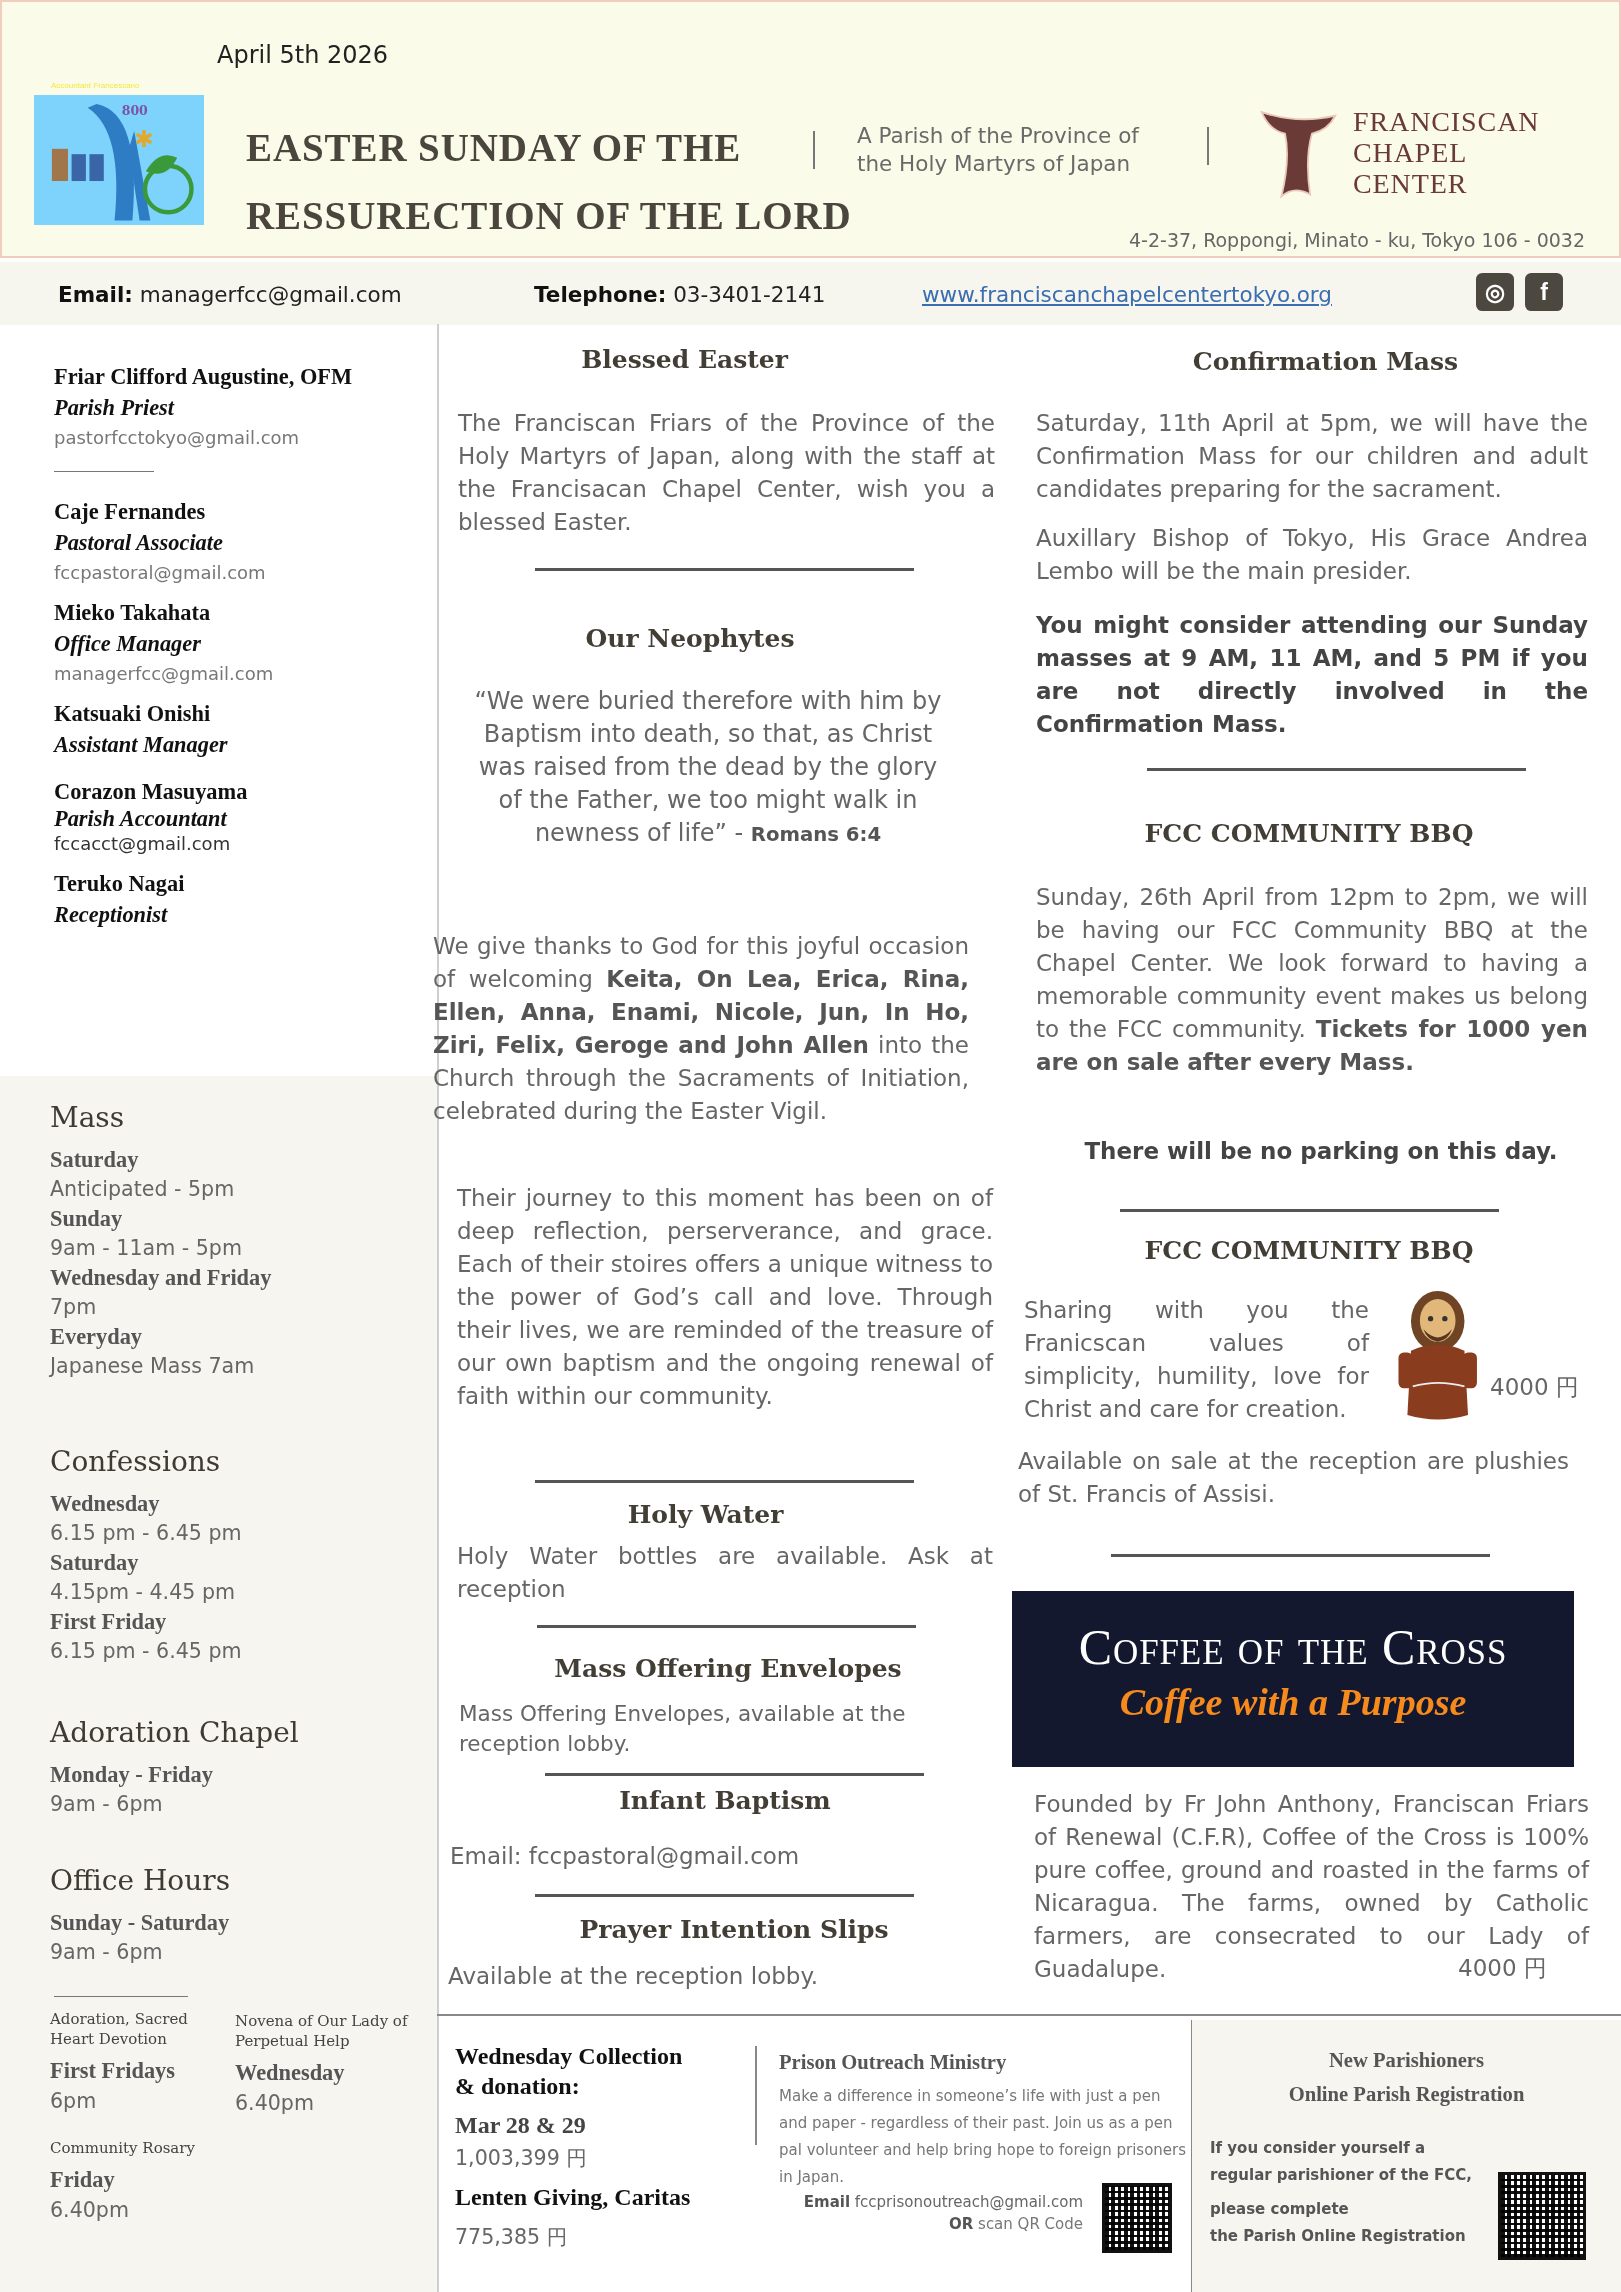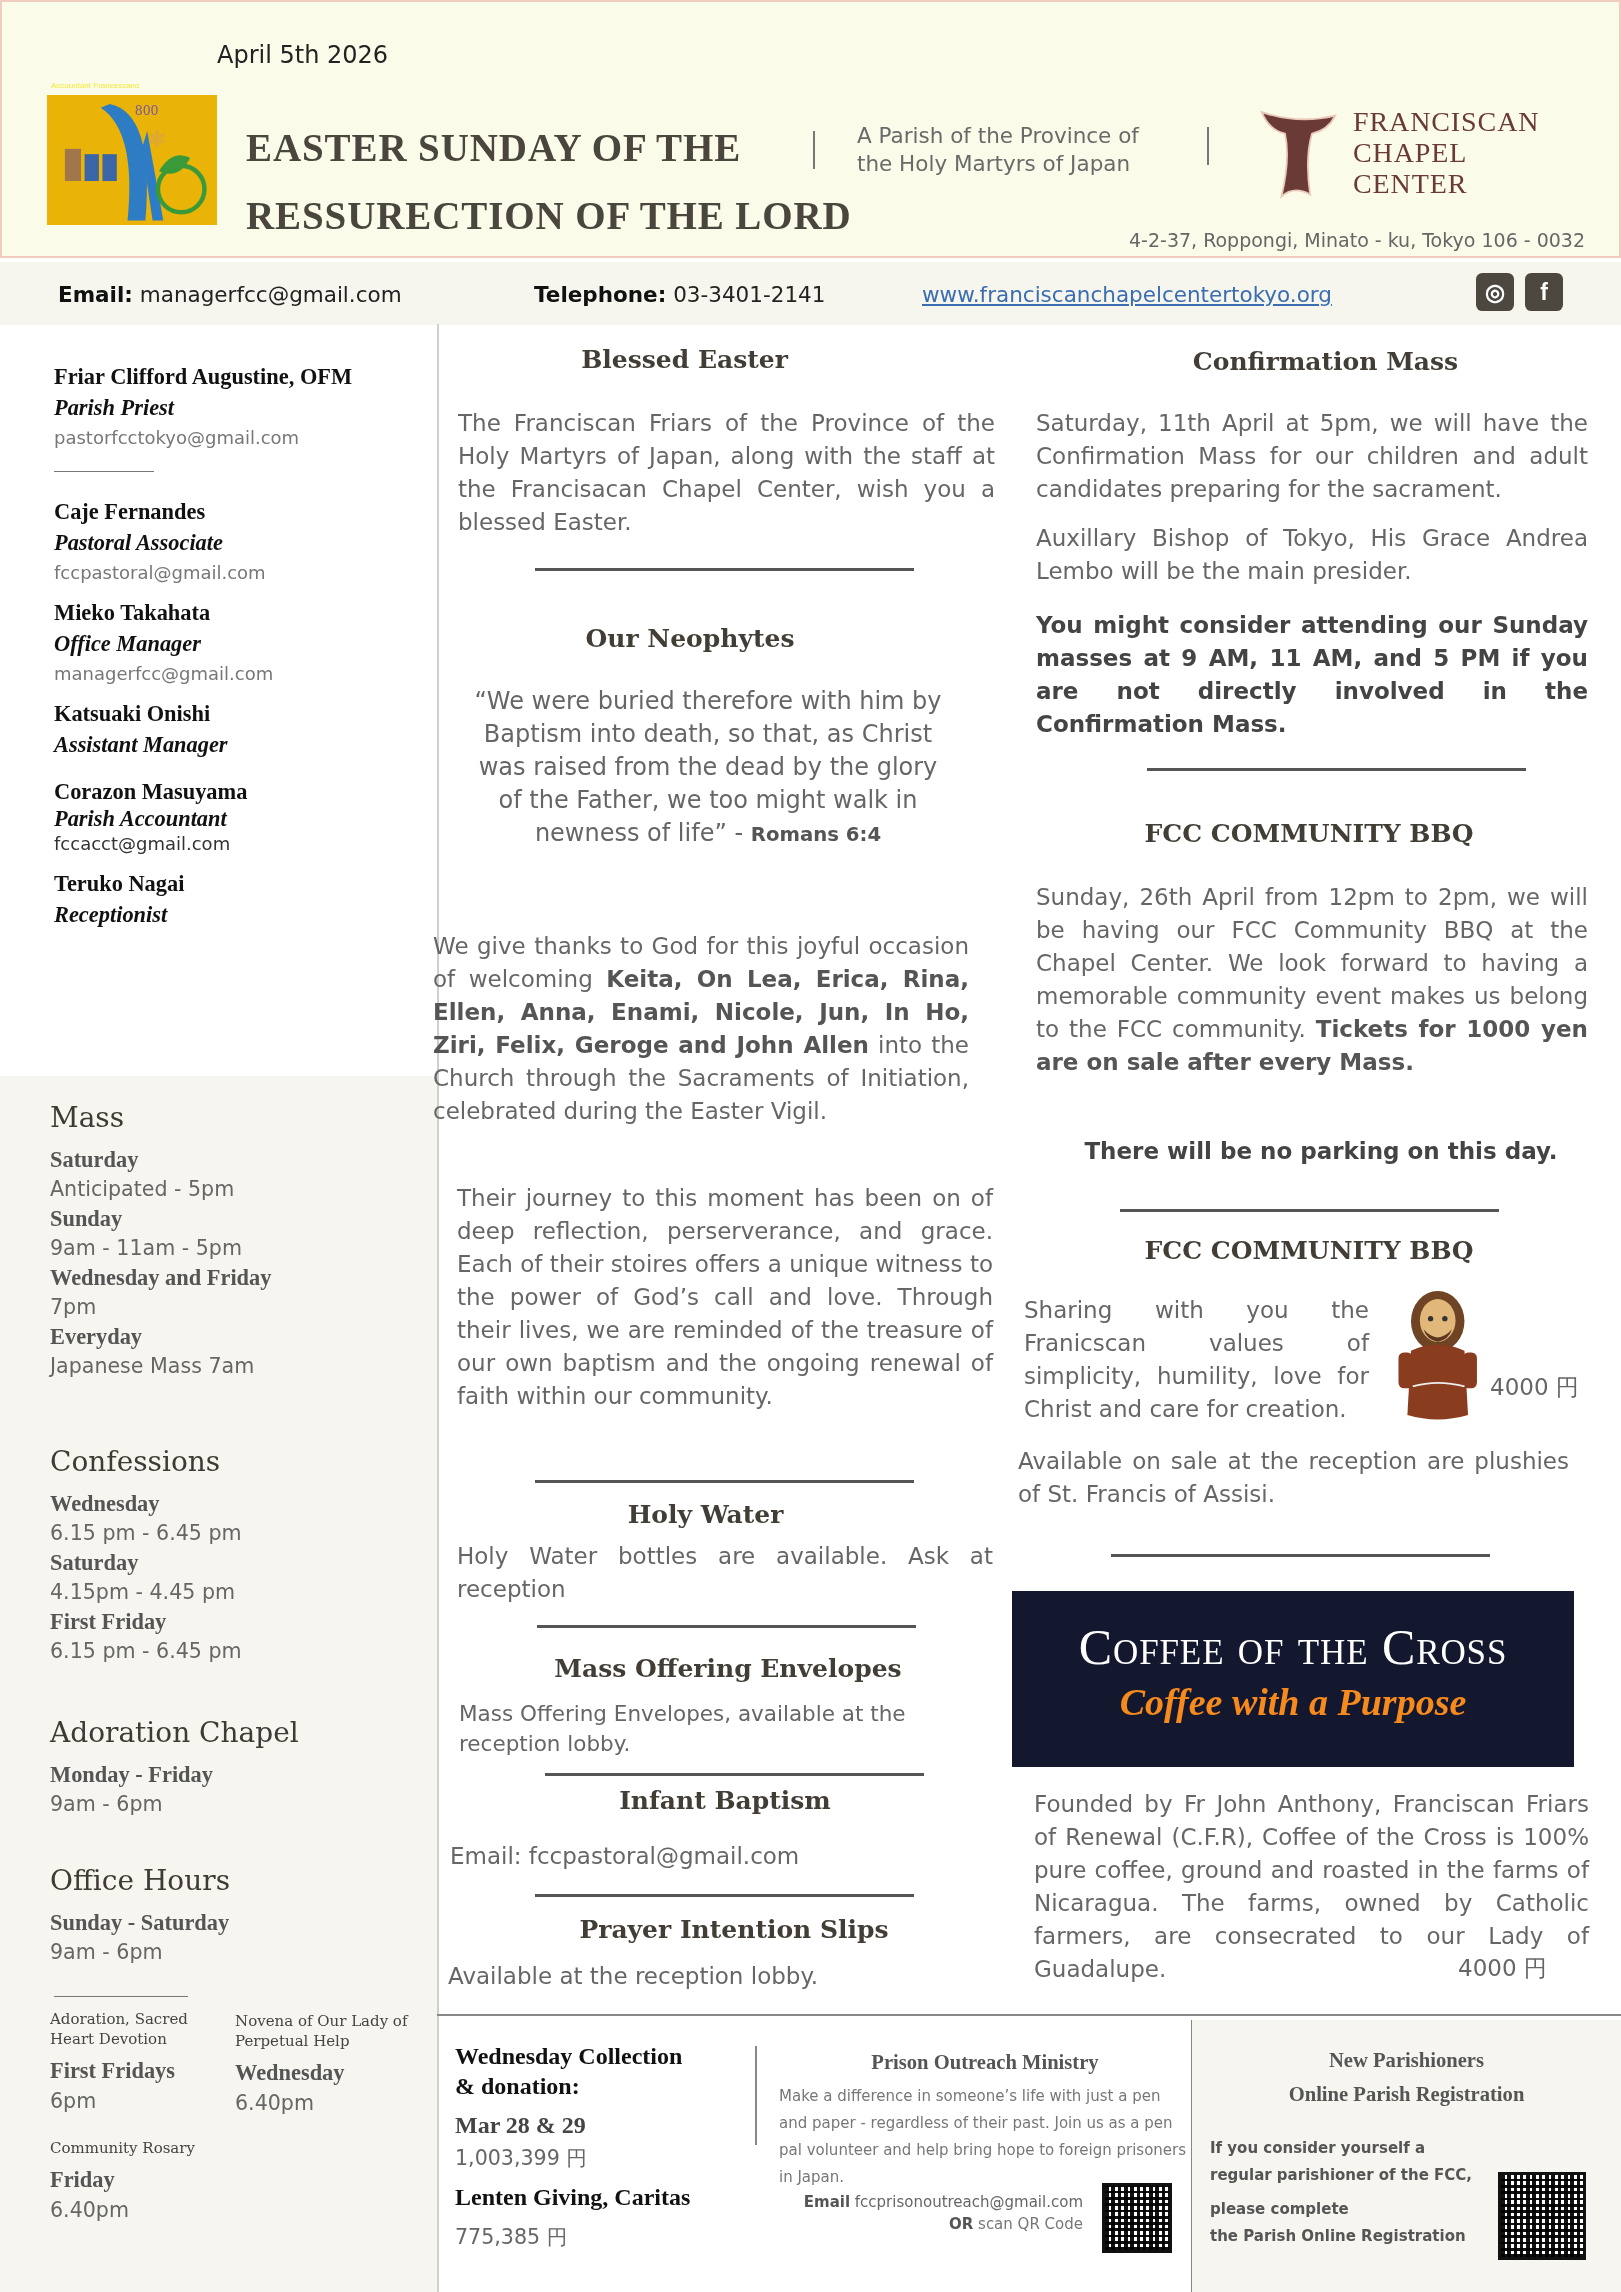--- a/index.html
+++ b/index.html
@@ -5,21 +5,21 @@
   * { box-sizing: border-box; margin: 0; padding: 0; }
   html, body { width: 1621px; height: 2293px; background: #ffffff; overflow: hidden; }
   body { position: relative; font-family: "Liberation Sans", sans-serif; color: #5a5a5a; }
   .serif { font-family: "Liberation Serif", "DejaVu Serif", serif; }
   .sans { font-family: "DejaVu Sans", "Liberation Sans", sans-serif; }
 
   
   #header { position: absolute; left: 0; top: 0; width: 1621px; height: 258px; background: #fbfbe9; border: 2.7px solid #f0cdbe; }
   #date { position: absolute; left: 215px; top: 39px; font-size: 24px; color: #222; font-family: "DejaVu Sans", sans-serif; }
   #logo-caption { position: absolute; left: 49px; top: 79px; font-size: 8px; color: #f5e838; font-family: "Liberation Sans", sans-serif; }
-  #logo { position: absolute; left: 45px; top: 93px; width: 170px; height: 130px; background: #eab308; }
+  #logo { position: absolute; left: 32px; top: 93px; width: 170px; height: 130px; background: #7dd3fc; font-weight: bold; }
   #title { position: absolute; left: 244px; top: 112px; font-size: 39px; line-height: 68px; color: #4a453d; letter-spacing: 0.9px; font-weight: bold; }
   .vsep { position: absolute; width: 1.8px; background: #777; }
   #subtitle { position: absolute; left: 855px; top: 120px; font-size: 21.5px; line-height: 28px; color: #6a6a6a; }
   #tau { position: absolute; left: 1256px; top: 103px; width: 81px; height: 94px; }
   #fcc-name { position: absolute; left: 1351px; top: 104px; font-size: 28px; line-height: 31px; color: #6a3a36; letter-spacing: 0.9px; }
   #address { position: absolute; left: 1127px; top: 227px; font-size: 19px; color: #666; }
 
   
   #contact-bar { position: absolute; left: 0; top: 262px; width: 1621px; height: 63px; background: #f6f5ee; }
   .cb-item { position: absolute; top: 19.7px; font-size: 21.5px; color: #222; }
@@ -63,21 +63,21 @@
   #plushie { position: absolute; left: 1386px; top: 1290px; width: 107px; height: 134px; }
 
   
   #bottom-hline { position: absolute; left: 437px; top: 2014px; width: 1184px; height: 1.8px; background: #888; }
   #collection { position: absolute; left: 455px; top: 2042px; width: 296px; }
   .coll-head { font-family: "Liberation Serif", serif; font-weight: bold; font-size: 24px; color: #111; line-height: 29.6px; }
   .coll-date { font-family: "Liberation Serif", serif; font-weight: bold; font-size: 24px; color: #444; line-height: 36px; margin-top: 5.4px; }
   .coll-amt { font-size: 20.6px; color: #666; line-height: 30px; }
   #vline-bottom { position: absolute; left: 755px; top: 2046px; width: 1.8px; height: 99px; background: #888; }
   #prison { position: absolute; left: 779px; top: 2051px; width: 412px; }
-  #prison-title { font-family: "Liberation Serif", serif; font-weight: bold; font-size: 20.6px; color: #555; text-align: center; margin-bottom: 9px; }
+  #prison-title { font-family: "Liberation Serif", serif; font-weight: bold; font-size: 20.6px; color: #555; margin-bottom: 9px; }
   #prison-text { font-size: 15px; line-height: 27px; color: #777; }
   #prison-email { font-size: 15px; color: #666; text-align: right; width: 304px; line-height: 23px; }
   #prison-email b, #prison-or b { color: #555; }
   #prison-or { font-size: 15px; color: #777; text-align: right; width: 304px; line-height: 21.5px; }
   .qr { position: absolute; background:
       repeating-linear-gradient(90deg, #111 0 3.6px, #fff 3.6px 6.3px),
       repeating-linear-gradient(0deg, #111 0 2.7px, #fff 2.7px 6.3px);
       background-blend-mode: multiply; border: 3.6px solid #111; }
   #registration { position: absolute; left: 1191px; top: 2020px; width: 430px; height: 273px; background: #f6f5ef; border-left: 1.8px solid #888; }
   #reg-title { font-family: "Liberation Serif", serif; font-weight: bold; font-size: 20.6px; color: #555; text-align: center; line-height: 34px; margin-top: 23px; }

